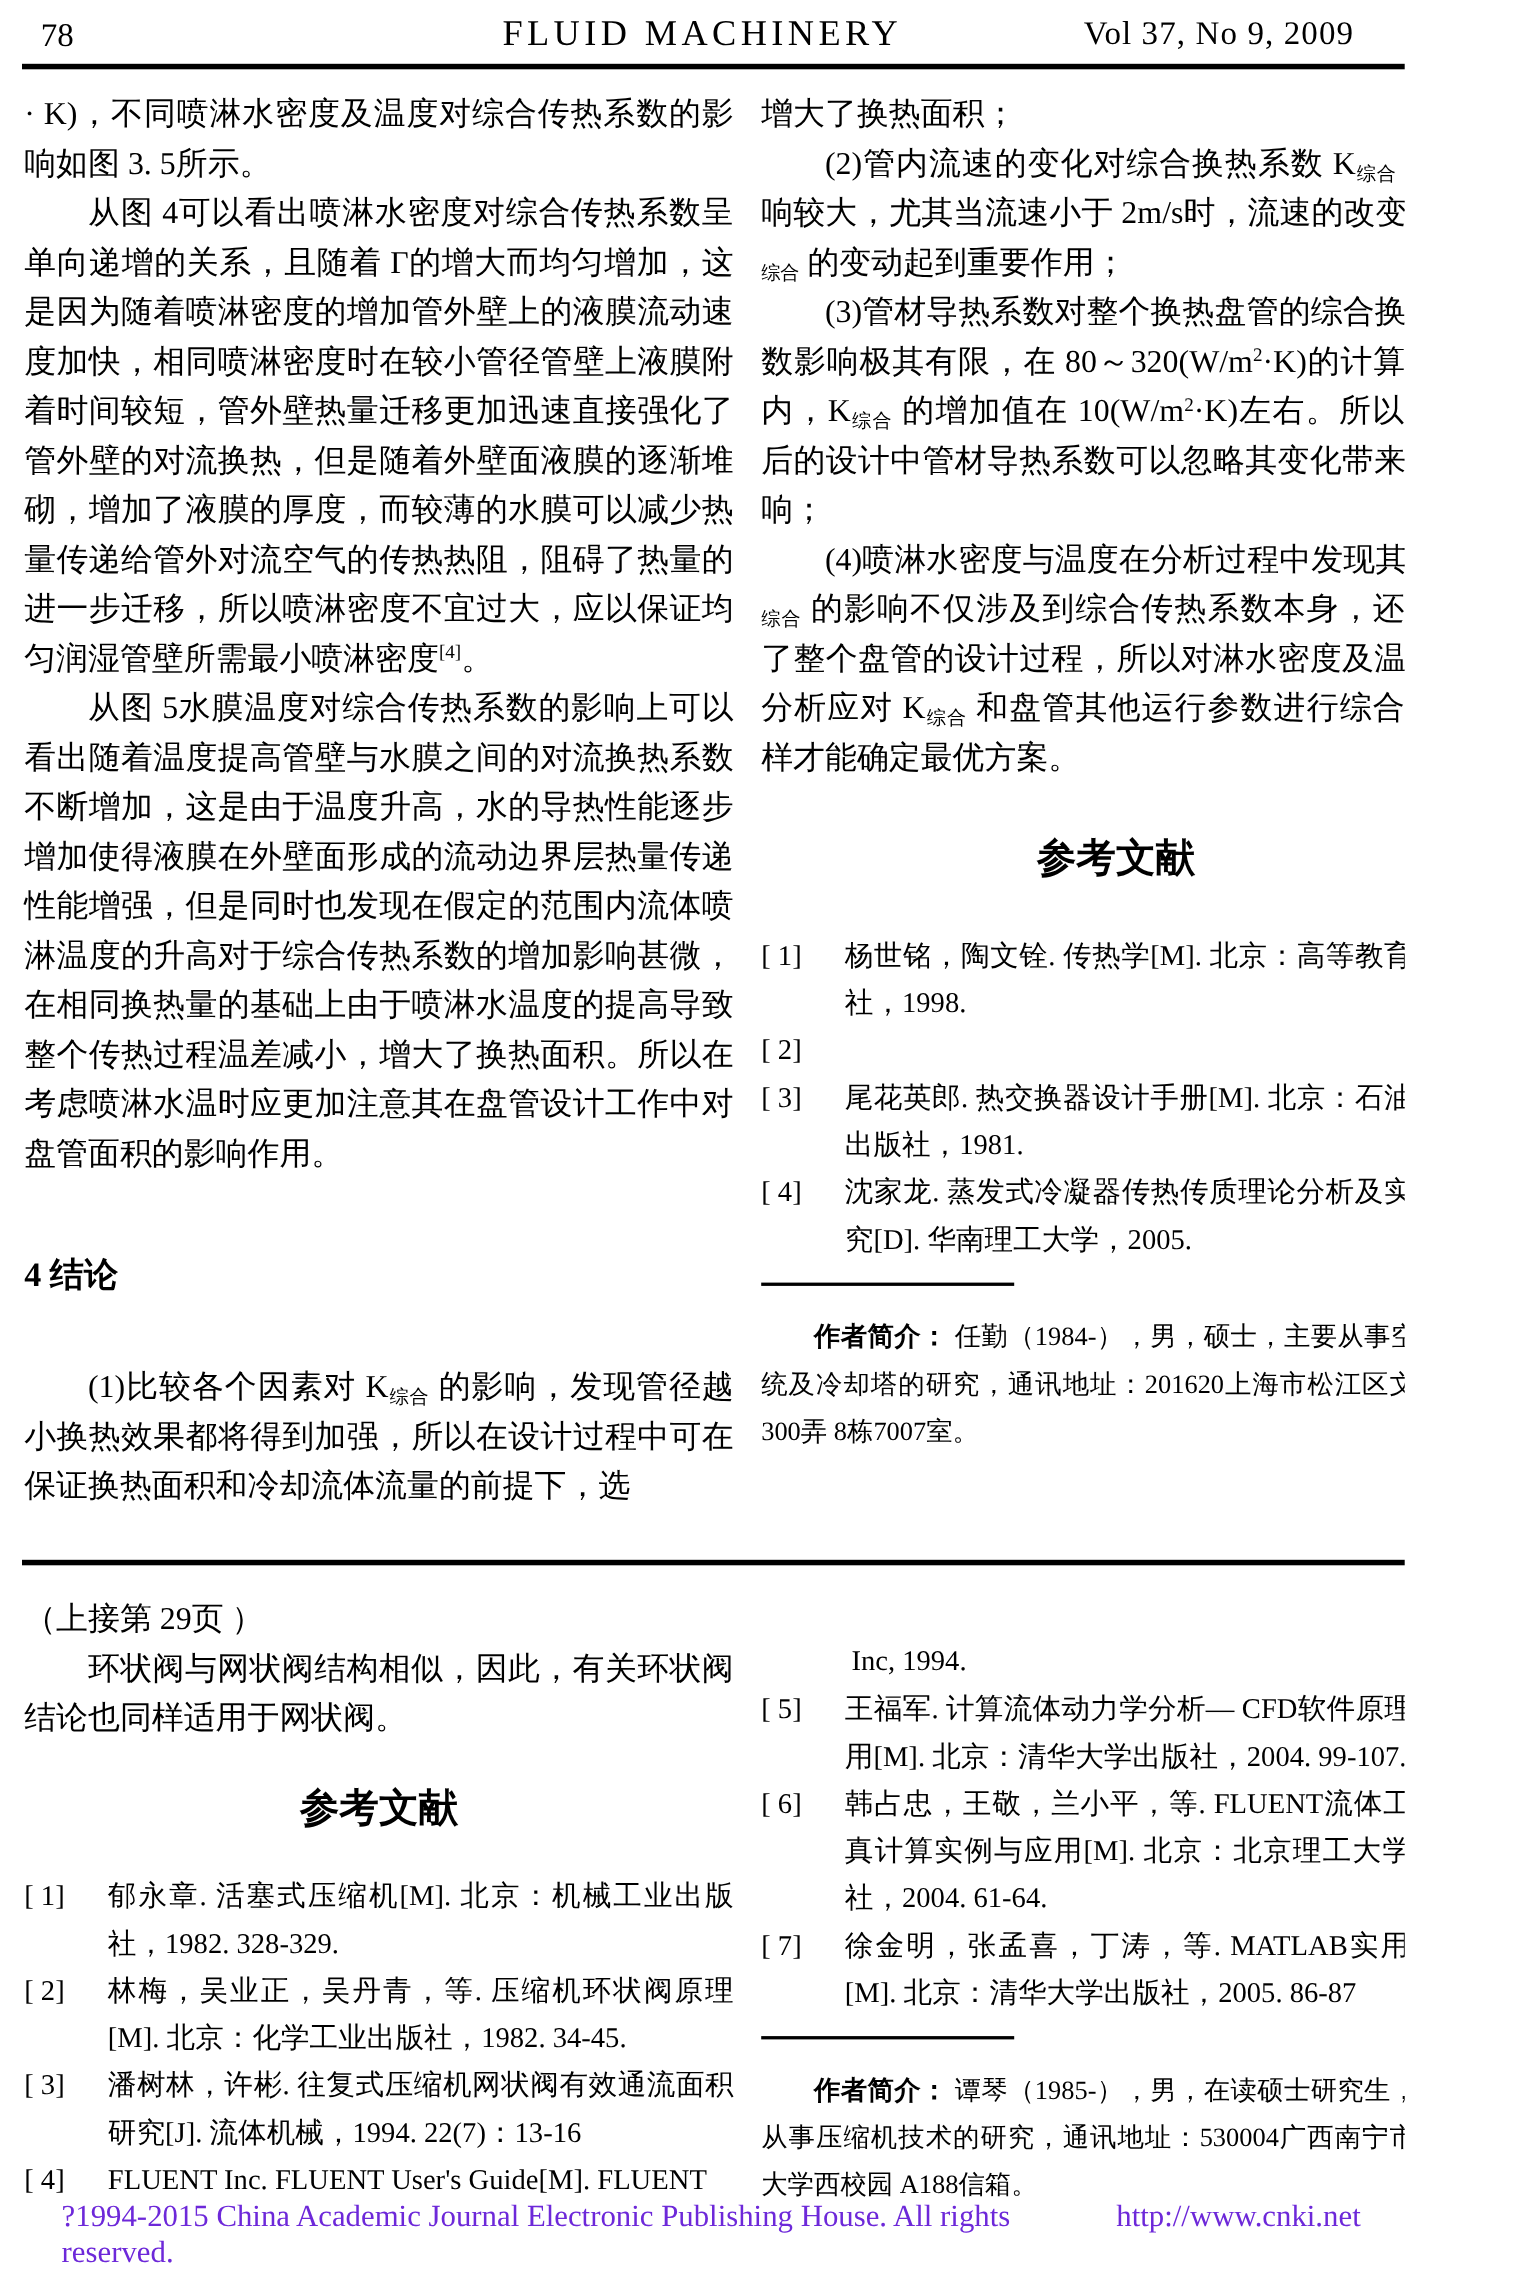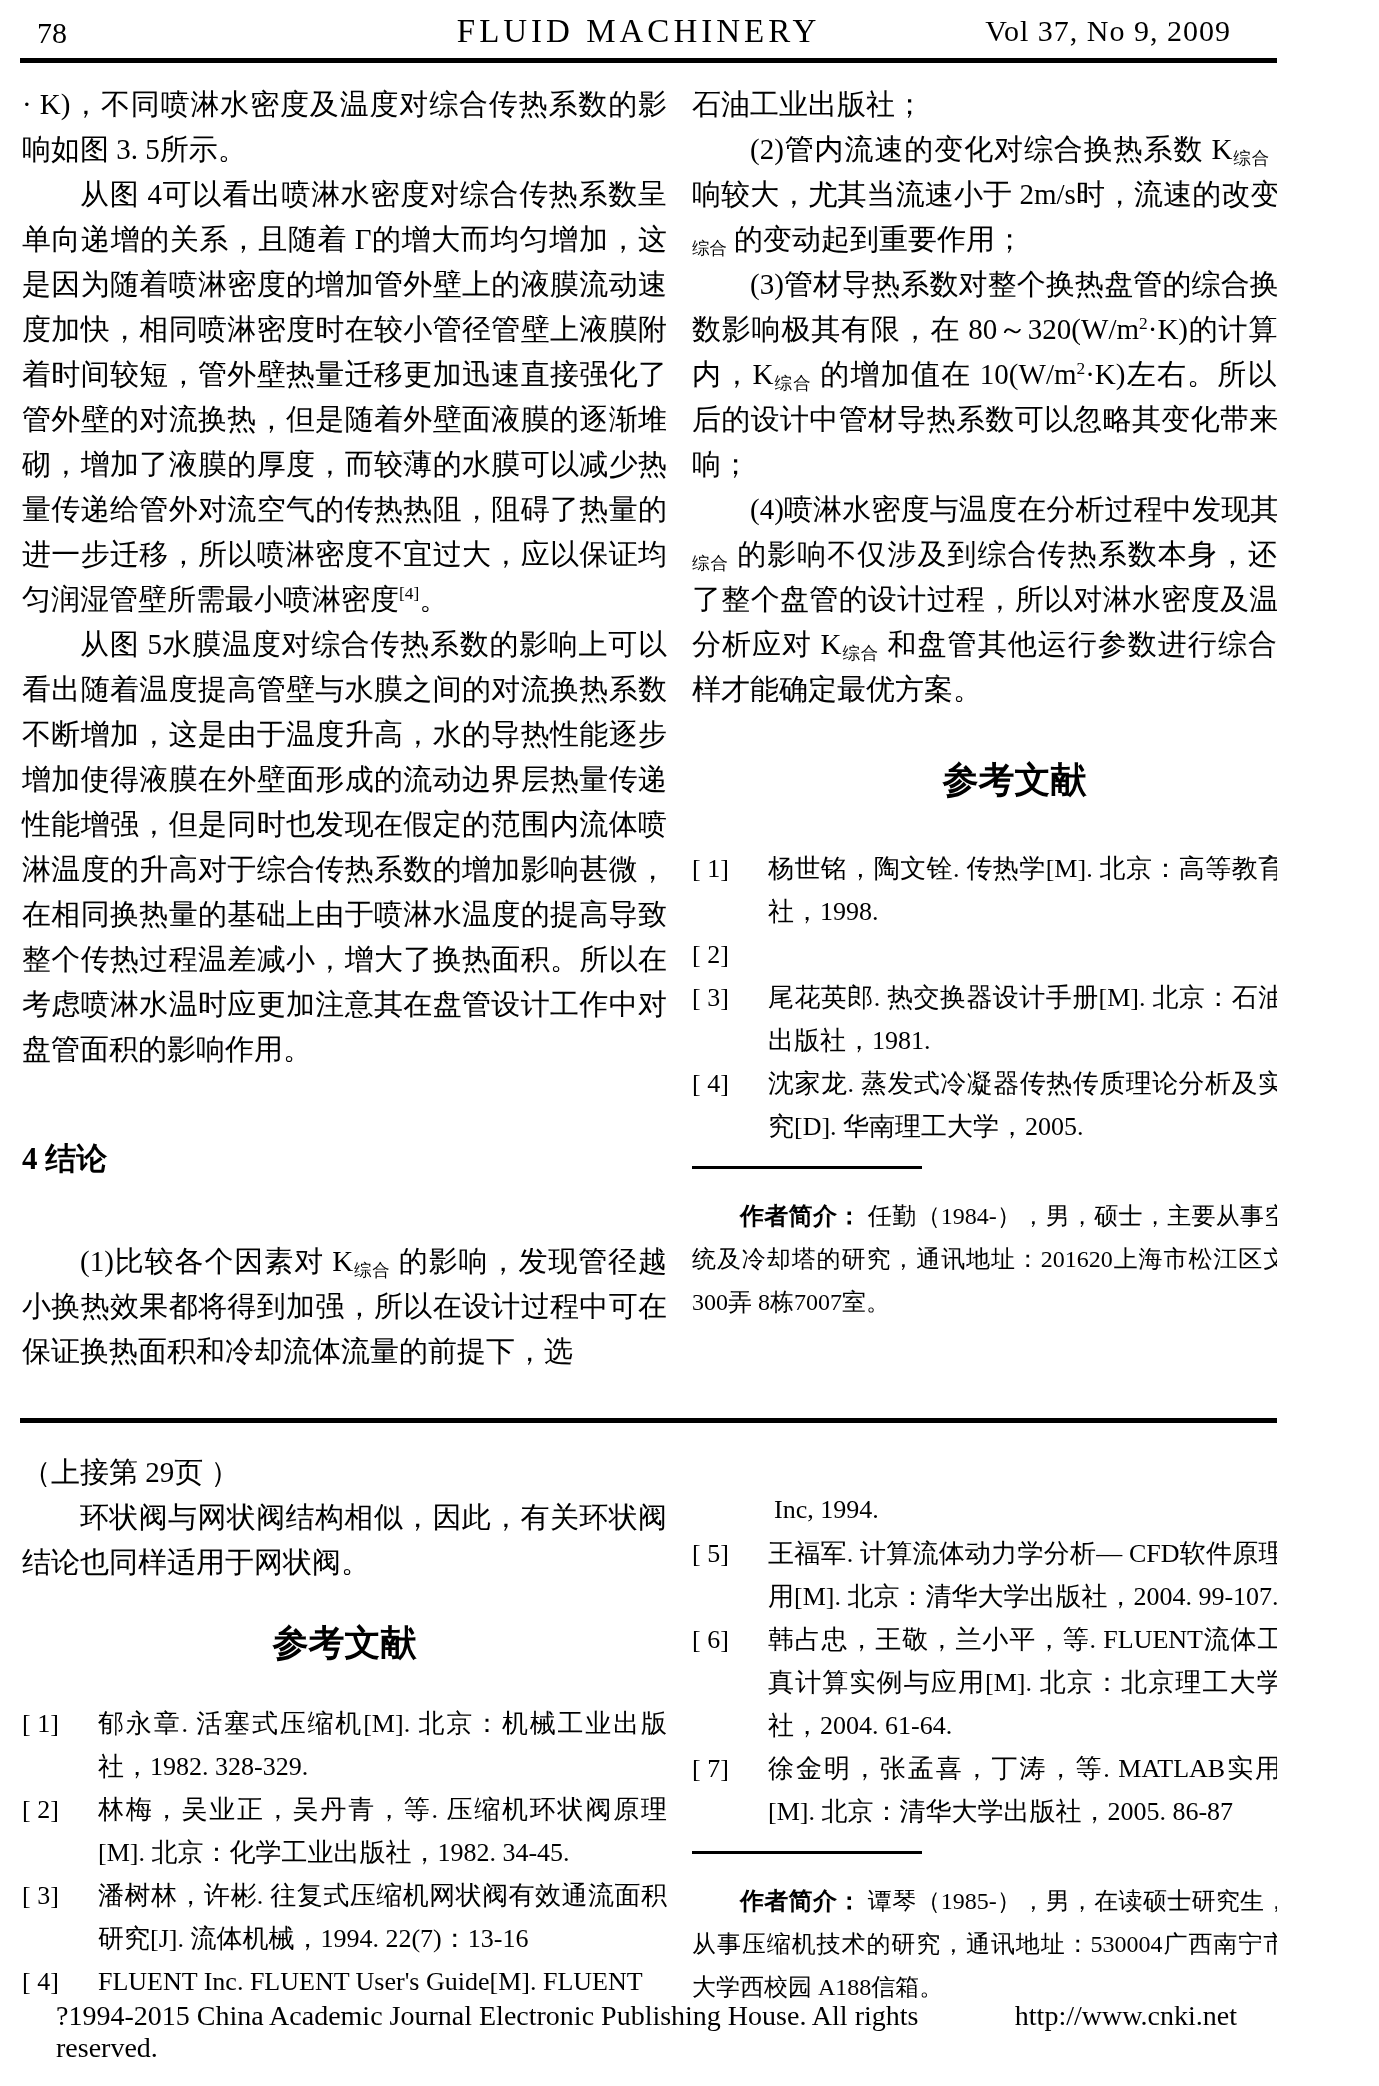--- a/index.html
+++ b/index.html
@@ -43,42 +43,42 @@
   .bio .bio-label { font-weight:bold; }
 
   .divider { position:absolute; left:20px; top:1418px; width:1296px; height:5px; background:#000; }
 
   sub { font-size:0.6em; vertical-align:-0.3em; line-height:0; }
   sup { font-size:0.6em; vertical-align:0.55em; line-height:0; }
 
   
   .footer { position:absolute; left:56px; right:40px; top:2000px;
             display:flex; justify-content:space-between;
-            color:#000000; font-size:28px; }
+            color:#6d28d9; font-size:28px; }
 </style>
 </head>
 <body>
 
 <div class="page">
 
   <div class="hdr-num">78</div>
   <div class="hdr-title">FLUID MACHINERY</div>
   <div class="hdr-vol">Vol 37, No 9, 2009</div>
   <div class="hdr-rule"></div>
 
   <div class="col col-tl">
     <p class="para">· K)，不同喷淋水密度及温度对综合传热系数的影响如图 3. 5所示。</p>
     <p class="para indent">从图 4可以看出喷淋水密度对综合传热系数呈单向递增的关系，且随着 Γ的增大而均匀增加，这是因为随着喷淋密度的增加管外壁上的液膜流动速度加快，相同喷淋密度时在较小管径管壁上液膜附着时间较短，管外壁热量迁移更加迅速直接强化了管外壁的对流换热，但是随着外壁面液膜的逐渐堆砌，增加了液膜的厚度，而较薄的水膜可以减少热量传递给管外对流空气的传热热阻，阻碍了热量的进一步迁移，所以喷淋密度不宜过大，应以保证均匀润湿管壁所需最小喷淋密度<sup>[4]</sup>。</p>
     <p class="para indent">从图 5水膜温度对综合传热系数的影响上可以看出随着温度提高管壁与水膜之间的对流换热系数不断增加，这是由于温度升高，水的导热性能逐步增加使得液膜在外壁面形成的流动边界层热量传递性能增强，但是同时也发现在假定的范围内流体喷淋温度的升高对于综合传热系数的增加影响甚微，在相同换热量的基础上由于喷淋水温度的提高导致整个传热过程温差减小，增大了换热面积。所以在考虑喷淋水温时应更加注意其在盘管设计工作中对盘管面积的影响作用。</p>
     <h2 class="sec-head">4  结论</h2>
     <p class="para indent">(1)比较各个因素对 K<sub>综合</sub> 的影响，发现管径越小换热效果都将得到加强，所以在设计过程中可在保证换热面积和冷却流体流量的前提下，选</p>
   </div>
 
   <div class="col col-tr">
-    <p class="para">石油工业出版社；</p>
+    <p class="para">增大了换热面积；</p>
     <p class="para indent">(2)管内流速的变化对综合换热系数 K<sub>综合</sub> 的影响较大，尤其当流速小于 2m/s时，流速的改变对 K<sub>综合</sub> 的变动起到重要作用；</p>
     <p class="para indent">(3)管材导热系数对整个换热盘管的综合换热系数影响极其有限，在 80～320(W/m<sup>2</sup>·K)的计算范围内，K<sub>综合</sub> 的增加值在 10(W/m<sup>2</sup>·K)左右。所以在今后的设计中管材导热系数可以忽略其变化带来的影响；</p>
     <p class="para indent">(4)喷淋水密度与温度在分析过程中发现其对 K<sub>综合</sub> 的影响不仅涉及到综合传热系数本身，还制约了整个盘管的设计过程，所以对淋水密度及温度的分析应对 K<sub>综合</sub> 和盘管其他运行参数进行综合，这样才能确定最优方案。</p>
     <h3 class="refs-head">参考文献</h3>
     <div class="ref">
       <span class="ref-label">[ 1]</span>
       <span class="ref-text">杨世铭，陶文铨. 传热学[M]. 北京：高等教育出版社，1998.</span>
     </div>
     <div class="ref">
       <span class="ref-label">[ 2]</span>

